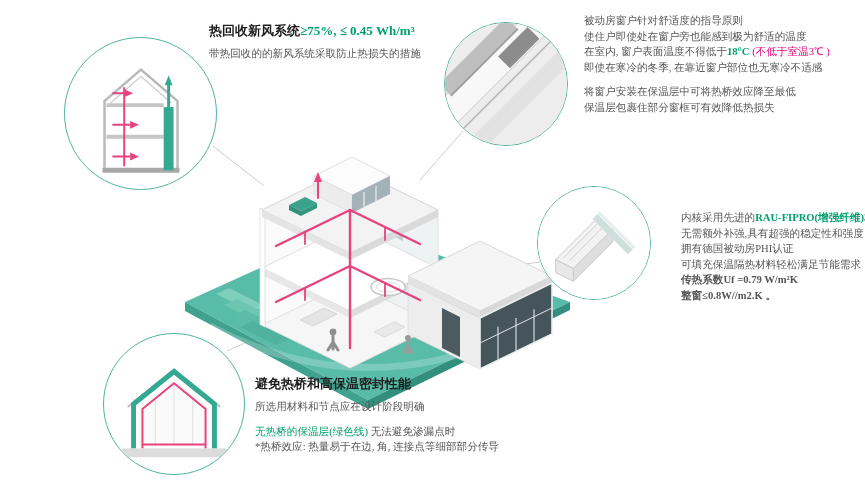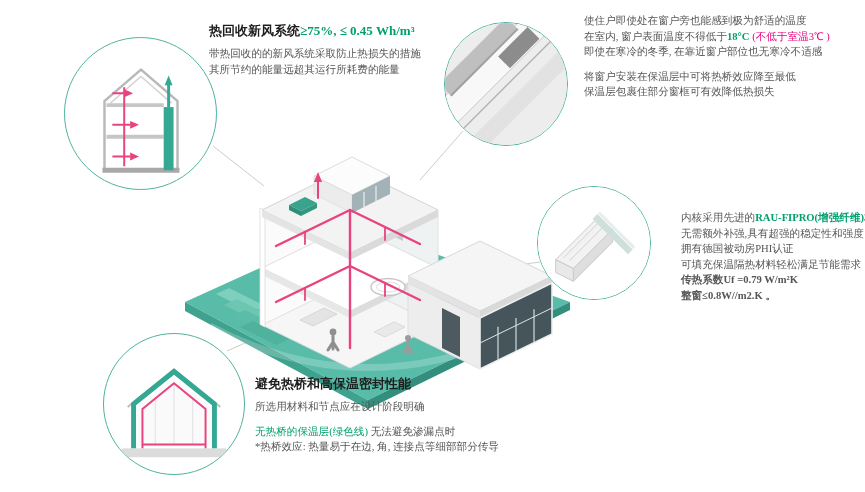--- a/index.html
+++ b/index.html
@@ -181,24 +181,24 @@
       <path d="M39 116 V76 L71 50 L103 76 V116" fill="none" stroke="#e8437f" stroke-width="2"></path>
       <line x1="39" y1="112" x2="103" y2="112" stroke="#e8437f" stroke-width="2"></line>
     </svg>
   </div>
 
   <div class="tb t-heat">
     <div class="title">
       <span>热回收新风系统</span><span class="green">≥75%, ≤ 0.45 Wh/m³</span>
     </div>
     <p>带热回收的的新风系统采取防止热损失的措施</p>
-    <p>其所节约的能量远超其运行所耗费的能量</p>
   </div>
 
   <div class="tb t-win">
+    <p>被动房窗户针对舒适度的指导原则</p>
     <p>使住户即使处在窗户旁也能感到极为舒适的温度</p>
     <p>
       <span>在室内, 窗户表面温度不得低于</span><span class="green bold">18°C </span><span class="pink">(不低于室温3℃ )</span>
     </p>
     <p>即使在寒冷的冬季, 在靠近窗户部位也无寒冷不适感</p>
     <div class="gap"></div>
     <p>将窗户安装在保温层中可将热桥效应降至最低</p>
     <p>保温层包裹住部分窗框可有效降低热损失</p>
   </div>
 

